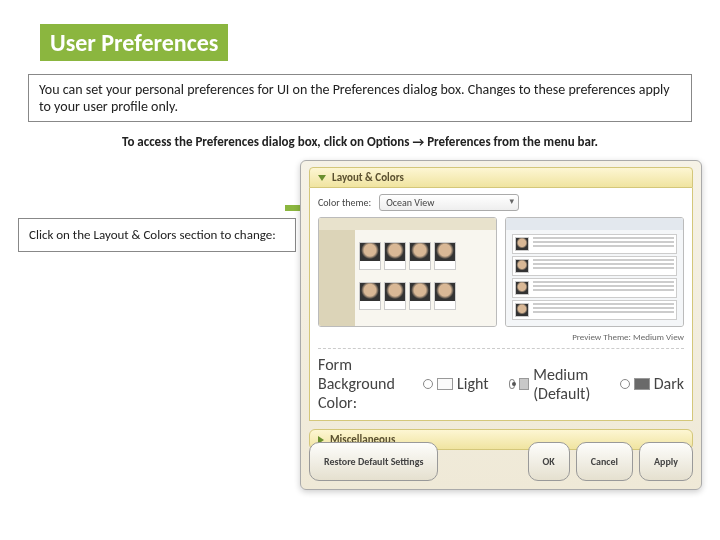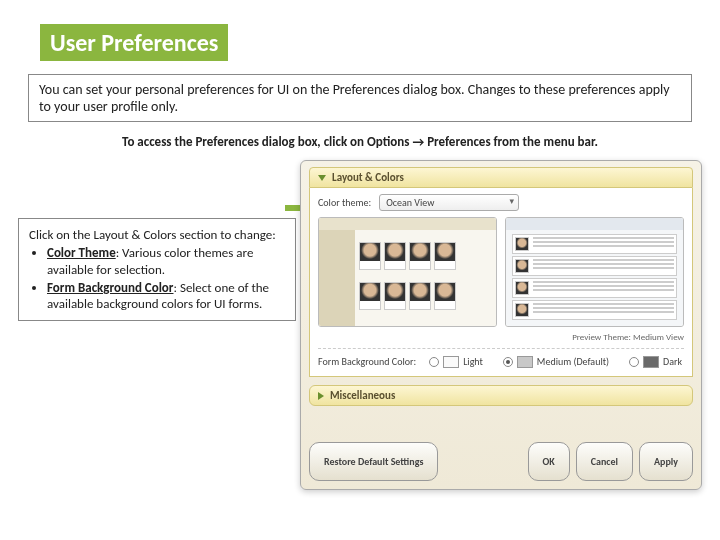--- a/index.html
+++ b/index.html
@@ -188,21 +188,21 @@
   .mlr3 { top: 66px; } .mlr4 { top: 90px; }
   .preview-caption {
     text-align: right;
     font-size: 9px;
     color: #666;
     margin-bottom: 6px;
   }
   .bgcolor-row {
     border-top: 1px dashed #ccc;
     padding-top: 6px;
-    font-size: 10px;
+    font-size: 16px;
     color: #444;
     display: flex;
     align-items: center;
     gap: 13px;
   }
   .bgcolor-options {
     display: flex;
     gap: 20px;
     align-items: center;
   }
@@ -324,28 +324,20 @@
 
 <div class="access-instruction">To access the Preferences dialog box, click on Options → Preferences from the menu bar.</div>
 
 <div class="arrow">
   <div class="shaft"></div>
     <div class="head"></div>
 </div>
 
 <div class="callout">
   <div>Click on the Layout &amp; Colors section to change:</div>
-  <ul>
-    <li>
-      <b class="underline">Color Theme</b><span>: Various color themes are available for selection.</span>
-    </li>
-    <li>
-      <b class="underline">Form Background Color</b><span>: Select one of the available background colors for UI forms.</span>
-    </li>
-  </ul>
 </div>
 
 <div class="dialog">
 
   <div class="section-header">
     <span class="tri-down"></span>
     <span>Layout &amp; Colors</span>
   </div>
   <div class="section-body">
     <div class="theme-row">

